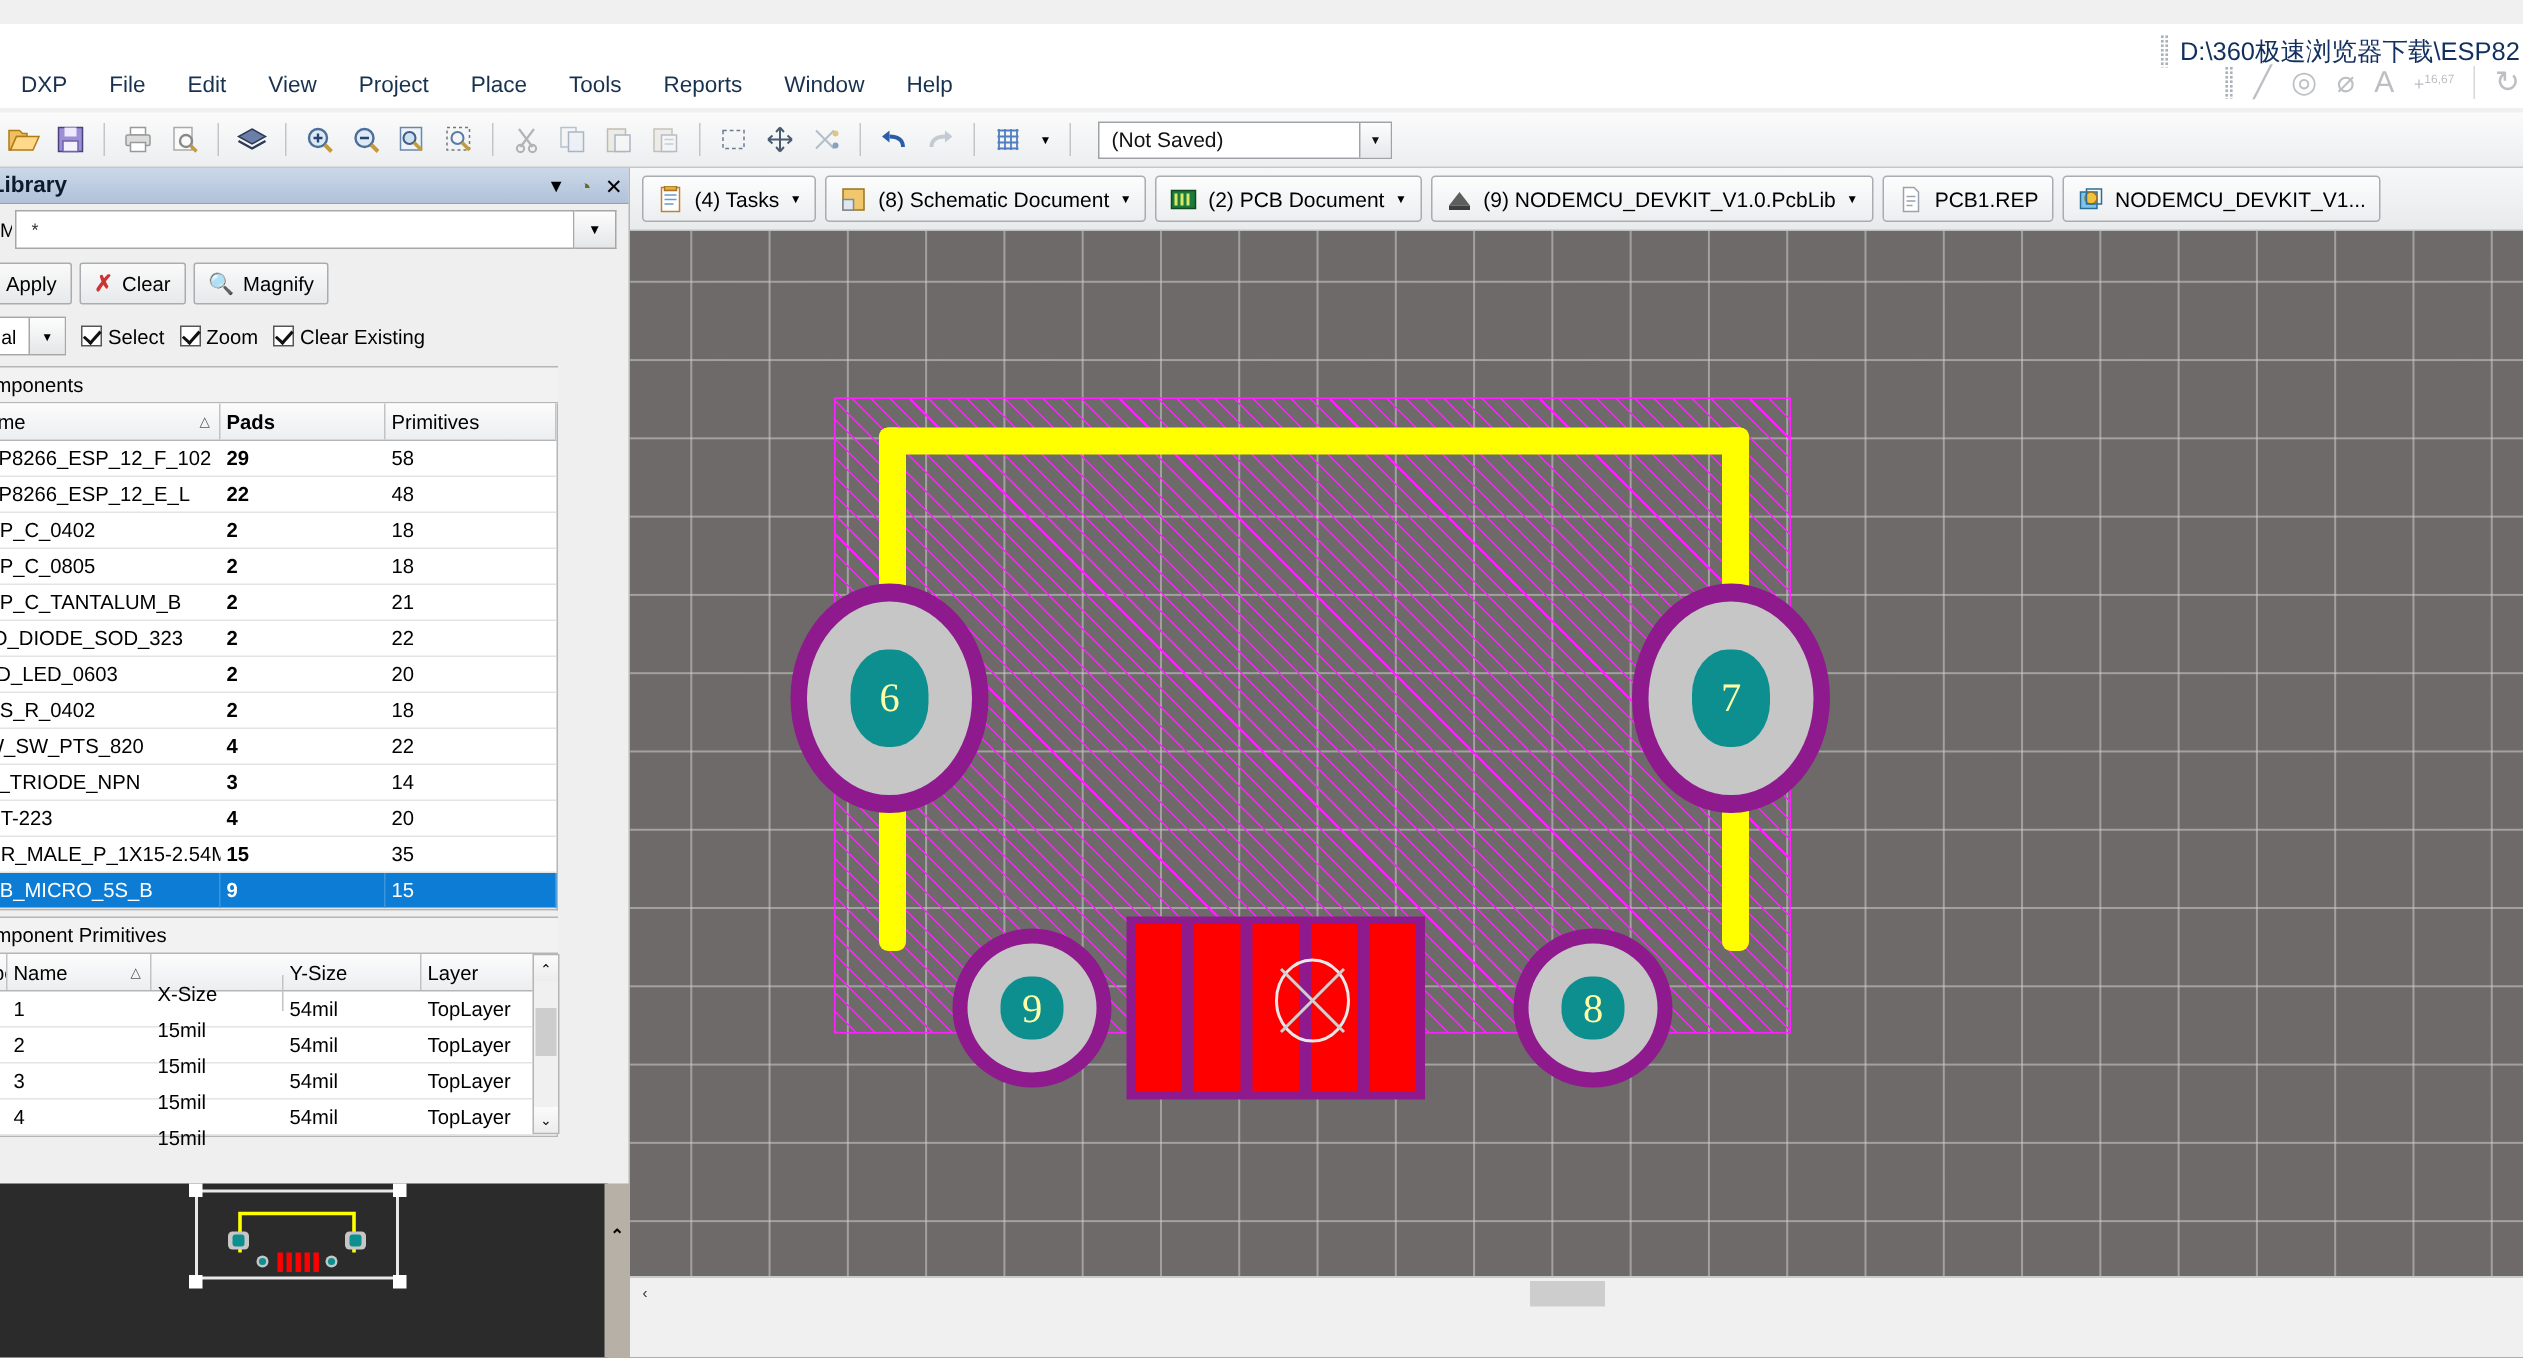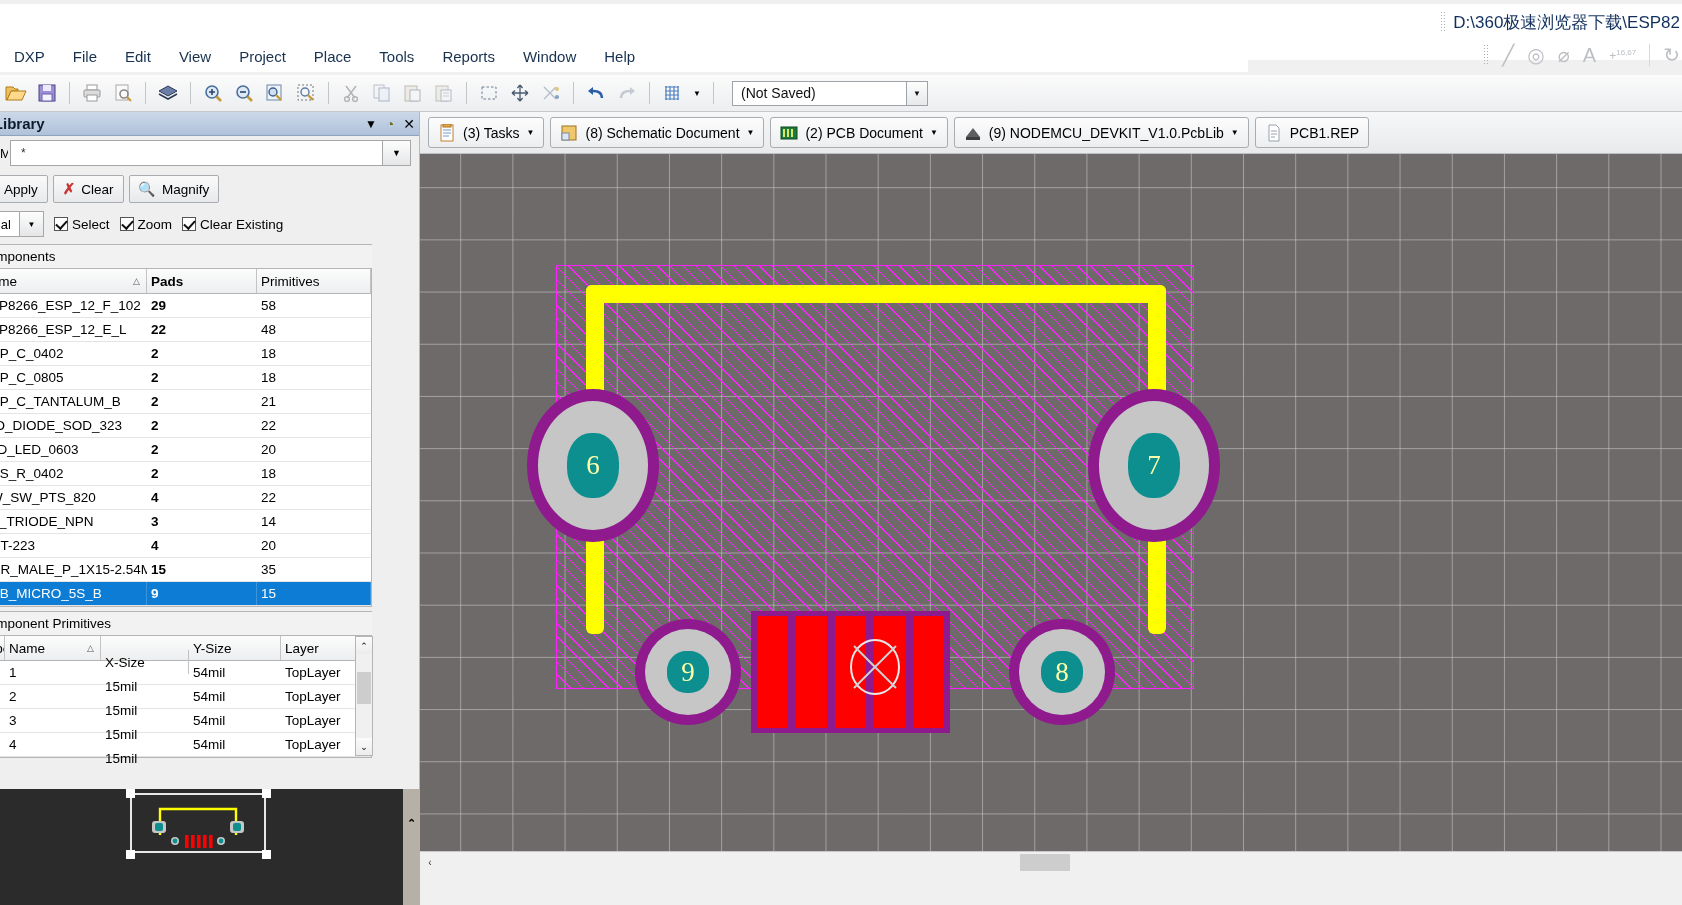--- a/index.html
+++ b/index.html
@@ -6,21 +6,21 @@
   html,body{ width:1682px; height:905px; overflow:hidden; }
   body{
     font-family:"Liberation Sans", sans-serif;
     font-size:13px;
     color:#000;
     background:#f0f0f0;
   }
   #app{ position:relative; width:1682px; height:905px; }
 
   
-  .titlebar{ position:absolute; left:0; top:4px; width:1682px; height:56px; background:#ffffff;text-align:center; }
+  .titlebar{ position:absolute; left:0; top:16px; width:1682px; height:56px; background:#ffffff;text-align:center; }
   .title-path{
     position:absolute; right:0; top:4px; height:28px;
     display:flex; align-items:center; gap:7px;
     padding-right:2px; font-size:17px; color:#12305e; white-space:nowrap;
   }
   .gripdots{ width:6px; height:22px;
     background-image:radial-gradient(#9aa3ad 40%, transparent 41%);
     background-size:3px 3px; opacity:.85; }
 
   .title-tools{
@@ -578,21 +578,21 @@
 
   <div class="tabstrip">
     <div class="tab">
       <span class="tabico"><svg width="18" height="18" viewBox="0 0 18 18">
             <rect x="3" y="1" width="12" height="16" fill="#fff" stroke="#c08030"></rect>
             <rect x="5" y="0" width="8" height="3" fill="#e8a84c" stroke="#a8731e"></rect>
             <g stroke="#6a9ad0">
               <path d="M5 6h8M5 9h8M5 12h6"></path>
             </g>
           </svg></span>
-      <span>(3) Tasks</span>
+      <span>(4) Tasks</span>
       <span style="font-size:8px">▼</span>
     </div>
     <div class="tab">
       <span class="tabico"><svg width="18" height="18" viewBox="0 0 18 18">
             <rect x="2" y="2" width="14" height="14" fill="#f1c76b" stroke="#9a7420"></rect>
             <rect x="2" y="9" width="7" height="7" fill="#e0e6ef" stroke="#7a8a9d"></rect>
           </svg></span>
       <span>(8) Schematic Document</span>
       <span style="font-size:8px">▼</span>
     </div>
@@ -618,20 +618,28 @@
     </div>
     <div class="tab">
       <span class="tabico"><svg width="18" height="18" viewBox="0 0 18 18">
             <path d="M4 1h7l3 3v13H4z" fill="#fff" stroke="#9aa2ac"></path>
             <g stroke="#9aa2ac">
               <path d="M6 7h6M6 10h6M6 13h4"></path>
             </g>
           </svg></span>
       <span>PCB1.REP</span>
     </div>
+    <div class="tab">
+      <span class="tabico"><svg width="18" height="18" viewBox="0 0 18 18">
+            <rect x="2" y="4" width="11" height="11" fill="#7ec3ea" stroke="#2b6f96"></rect>
+            <circle cx="9" cy="8" r="4" fill="#f4c13a" stroke="#9a7420"></circle>
+            <rect x="6" y="2" width="10" height="10" fill="none" stroke="#2b6f96"></rect>
+          </svg></span>
+      <span>NODEMCU_DEVKIT_V1...</span>
+    </div>
   </div>
 
   <div class="canvaswrap">
     <div class="grid"></div>
 
     <div class="courtyard"></div>
 
     <div class="trace" style="left:166px; top:131px; width:580px; height:18px; border-radius:6px;"></div>
     <div class="trace" style="left:166px; top:131px; width:18px; height:120px; border-radius:6px;"></div>
     <div class="trace" style="left:728px; top:131px; width:18px; height:120px; border-radius:6px;"></div>

